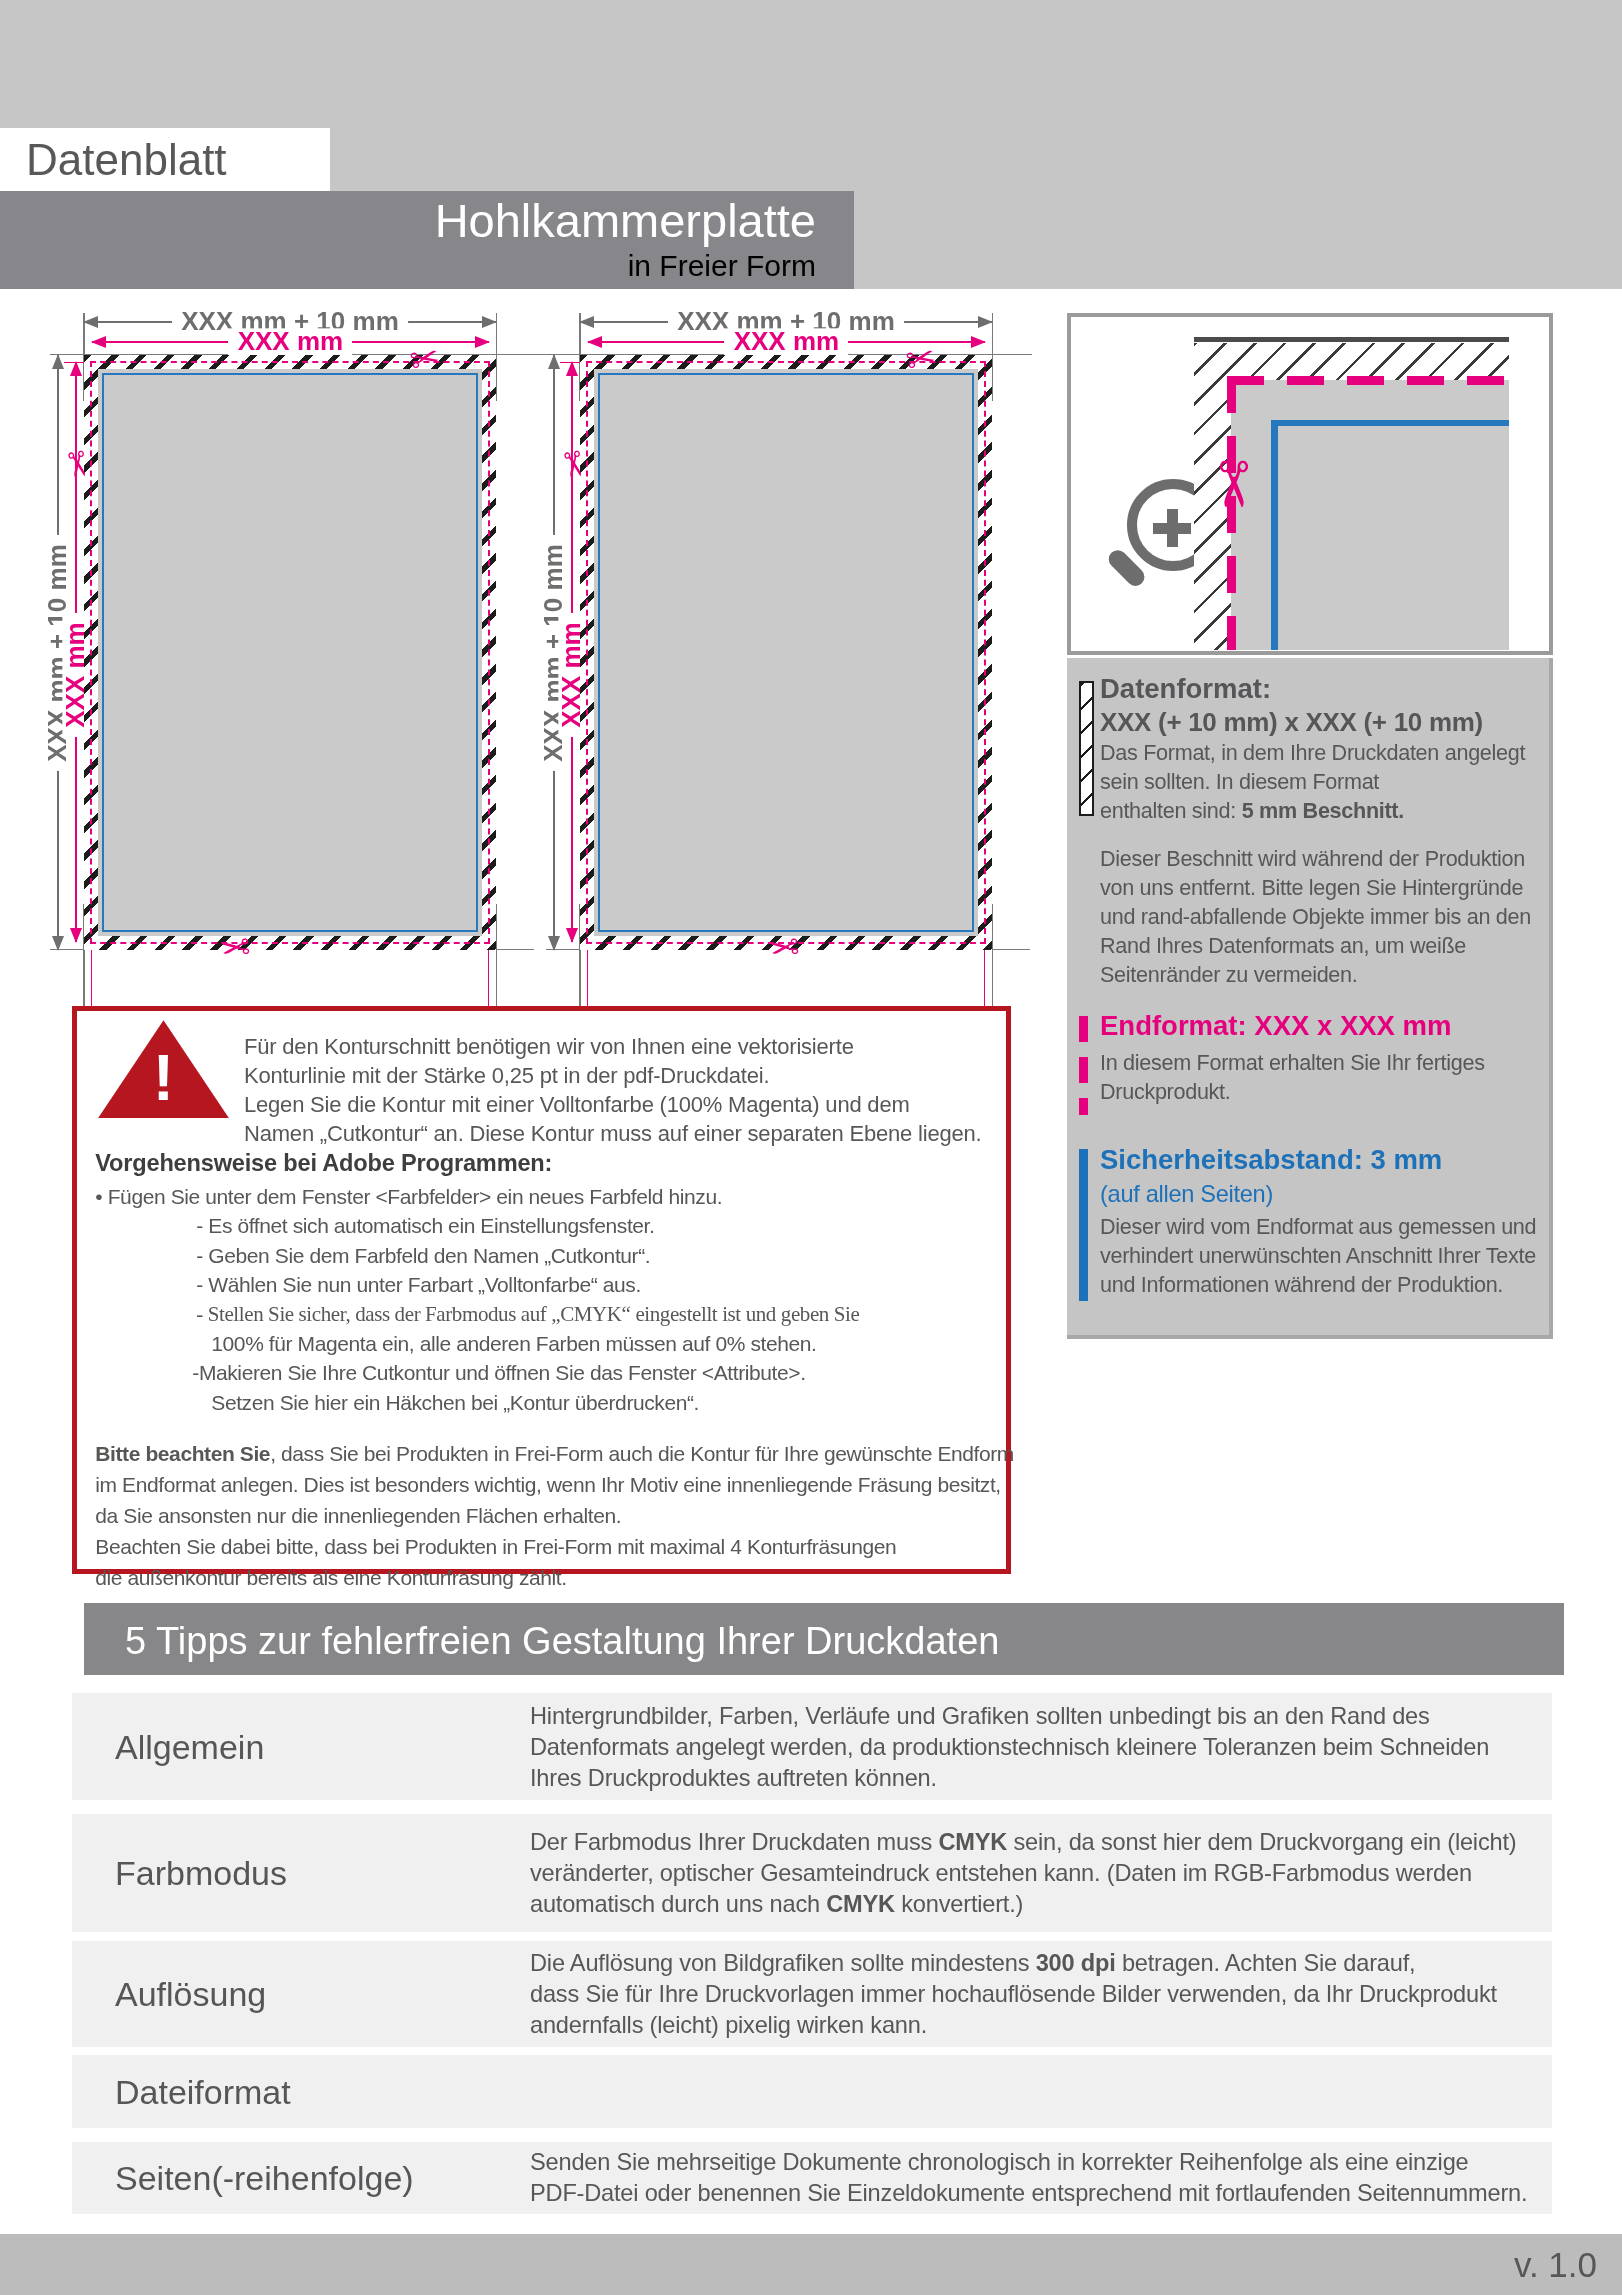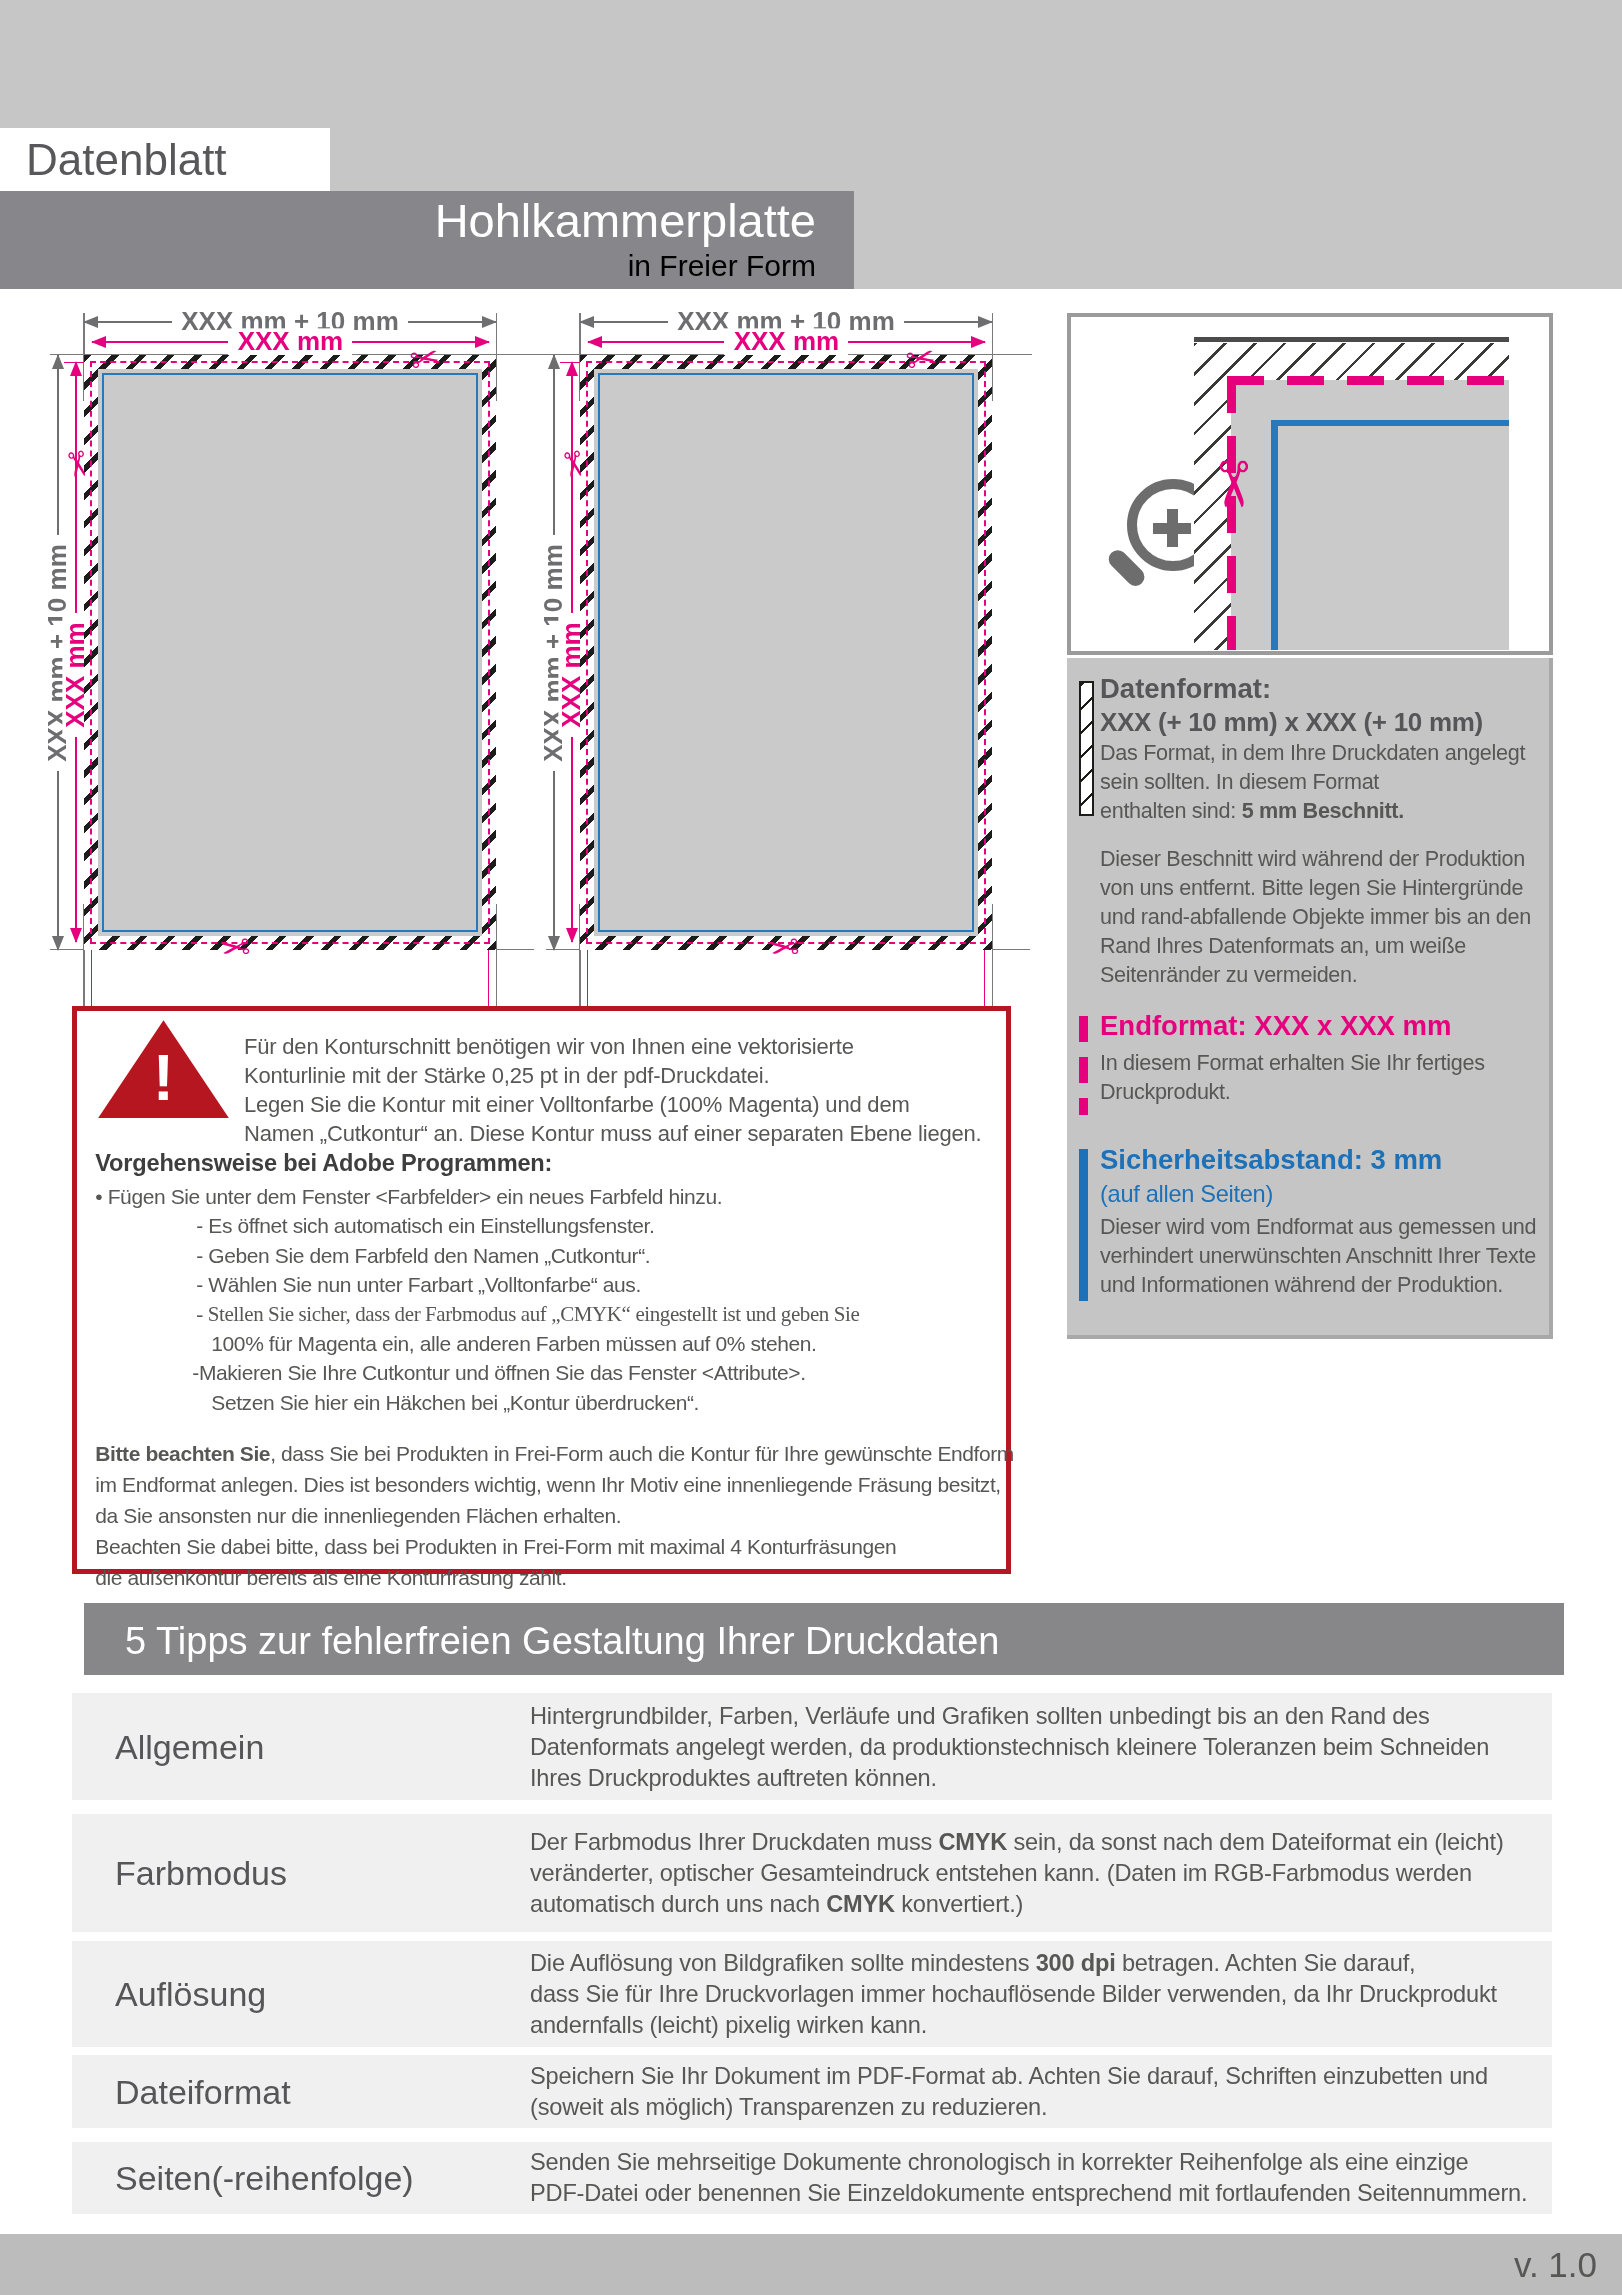--- a/index.html
+++ b/index.html
@@ -282,39 +282,35 @@
     <div class="tiplabel">Allgemein</div>
     <div class="tiptext">
         <div class="tl"><span>Hintergrundbilder, Farben, Verläufe und Grafiken sollten unbedingt bis an den Rand des</span></div>
         <div class="tl"><span>Datenformats angelegt werden, da produktionstechnisch kleinere Toleranzen beim Schneiden</span></div>
         <div class="tl"><span>Ihres Druckproduktes auftreten können.</span></div>
       </div>
   </div>
   <div class="tiprow" style="top:1814px;height:118px;">
     <div class="tiplabel">Farbmodus</div>
     <div class="tiptext">
-        <div class="tl"><span>Der Farbmodus Ihrer Druckdaten muss </span><span class="b">CMYK</span><span> sein, da sonst nach dem Dateiformat ein (leicht)</span></div>
+        <div class="tl"><span>Der Farbmodus Ihrer Druckdaten muss </span><span class="b">CMYK</span><span> sein, da sonst hier dem Druckvorgang ein (leicht)</span></div>
         <div class="tl"><span>veränderter, optischer Gesamteindruck entstehen kann. (Daten im RGB-Farbmodus werden</span></div>
         <div class="tl"><span>automatisch durch uns nach </span><span class="b">CMYK</span><span> konvertiert.)</span></div>
       </div>
   </div>
   <div class="tiprow" style="top:1941px;height:106px;">
     <div class="tiplabel">Auflösung</div>
     <div class="tiptext">
         <div class="tl"><span>Die Auflösung von Bildgrafiken sollte mindestens </span><span class="b">300 dpi</span><span> betragen. Achten Sie darauf,</span></div>
         <div class="tl"><span>dass Sie für Ihre Druckvorlagen immer hochauflösende Bilder verwenden, da Ihr Druckprodukt</span></div>
         <div class="tl"><span>andernfalls (leicht) pixelig wirken kann.</span></div>
       </div>
   </div>
   <div class="tiprow" style="top:2055px;height:73px;">
     <div class="tiplabel">Dateiformat</div>
-    <div class="tiptext">
-        <div class="tl"><span>Speichern Sie Ihr Dokument im PDF-Format ab. Achten Sie darauf, Schriften einzubetten und</span></div>
-        <div class="tl"><span>(soweit als möglich) Transparenzen zu reduzieren.</span></div>
-      </div>
   </div>
   <div class="tiprow" style="top:2142px;height:72px;">
     <div class="tiplabel">Seiten(-reihenfolge)</div>
     <div class="tiptext">
         <div class="tl"><span>Senden Sie mehrseitige Dokumente chronologisch in korrekter Reihenfolge als eine einzige</span></div>
         <div class="tl"><span>PDF-Datei oder benennen Sie Einzeldokumente entsprechend mit fortlaufenden Seitennummern.</span></div>
       </div>
   </div>
 
   <div class="footer-bar">

